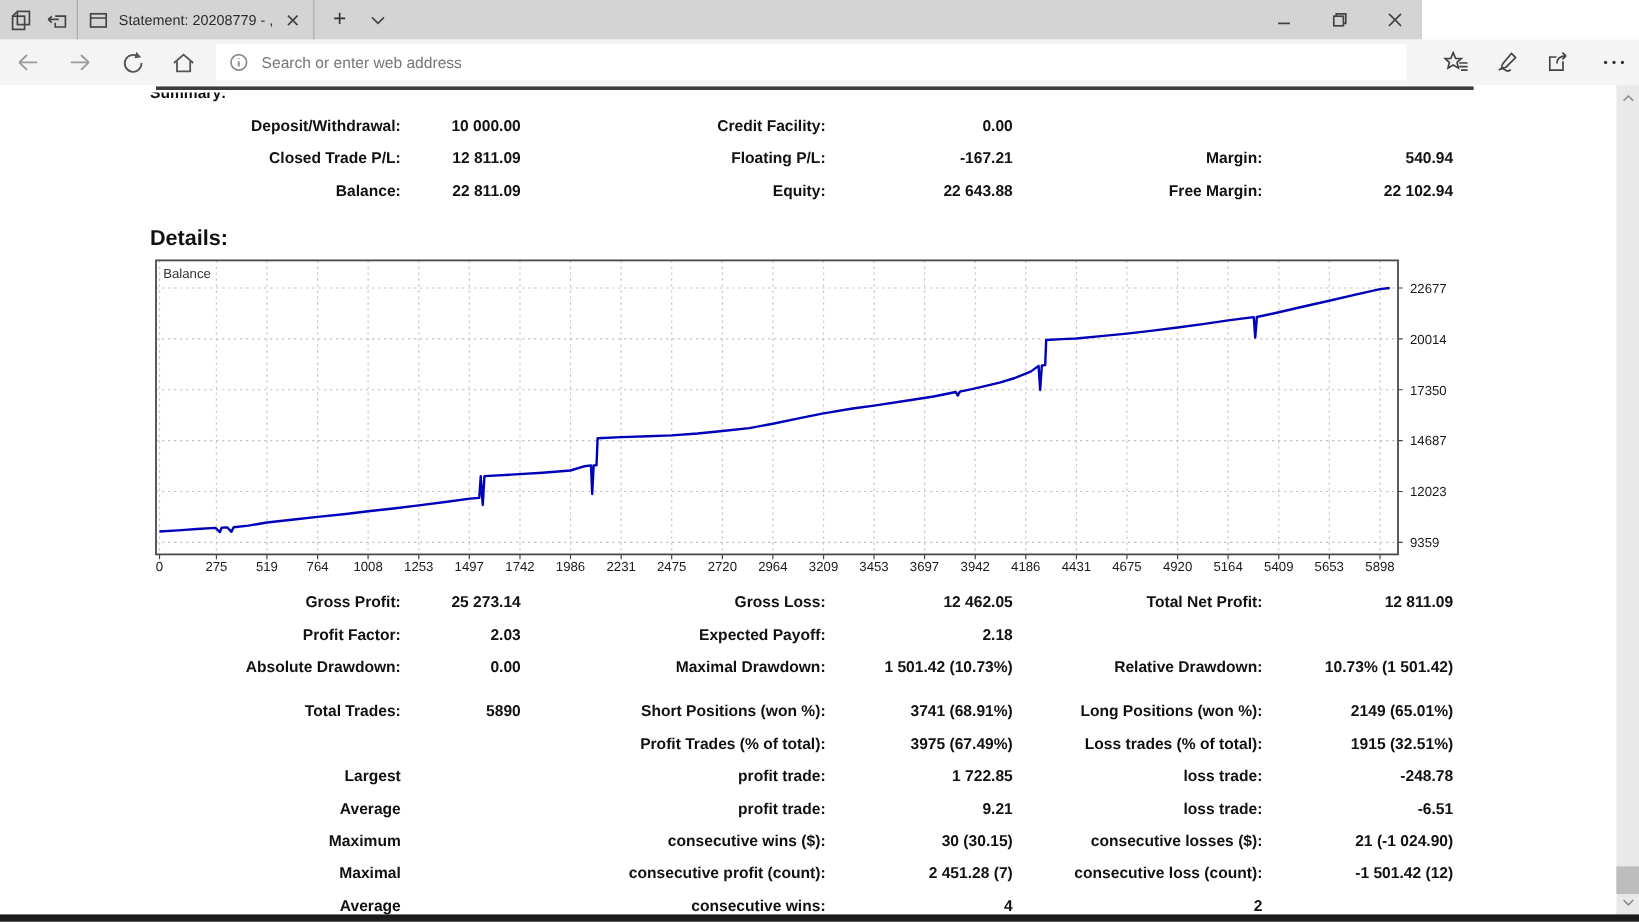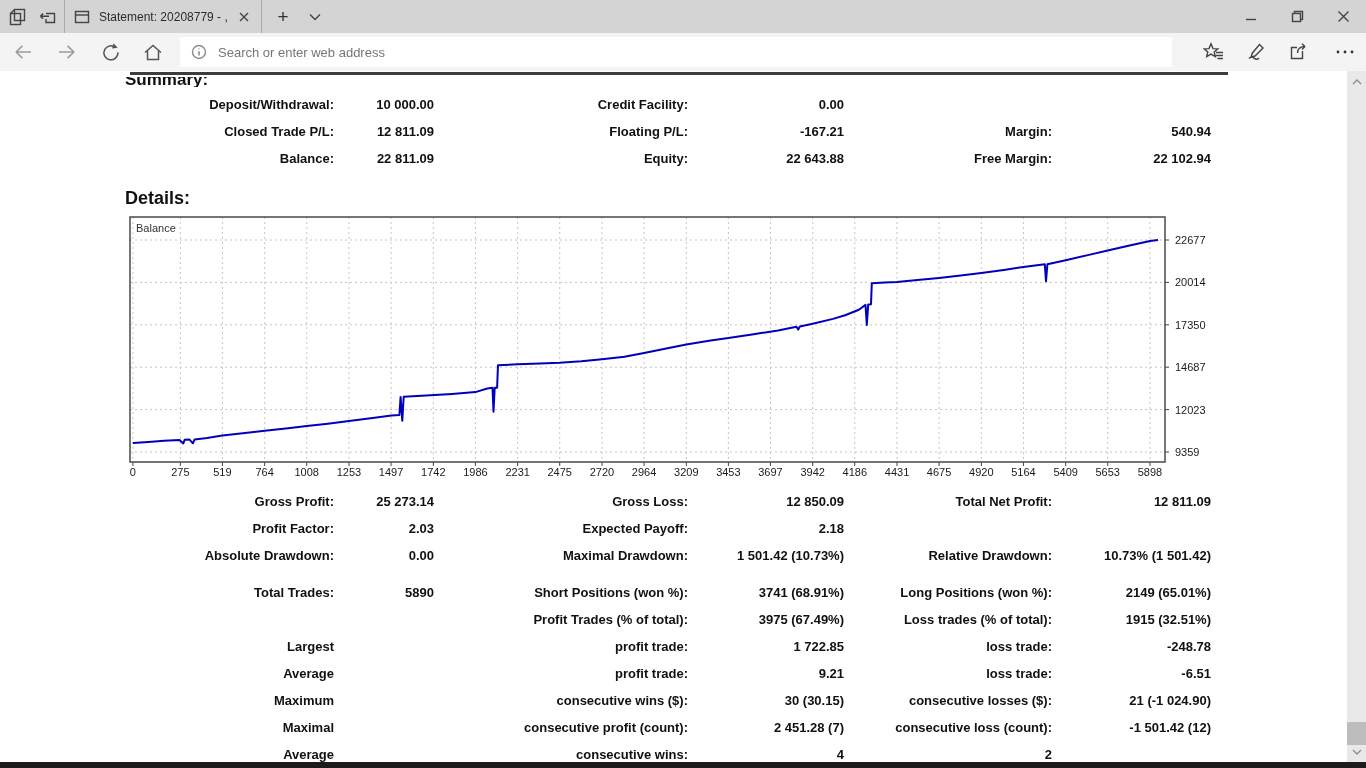--- a/index.html
+++ b/index.html
@@ -1,20 +1,20 @@
 <!DOCTYPE html>
 <html><head>
 <meta charset="utf-8">
 <style>
   html,body{margin:0;padding:0;background:#000;}
   .screen{position:relative;width:1366px;height:768px;overflow:hidden;
           font-family:"Liberation Sans",sans-serif;background:#fff;}
 
   
-  .tab-bar{position:absolute;left:0;top:0;width:1366px;height:33px;background:#d4d4d4;}
+  .tab-bar{position:absolute;left:0;top:0;width:1185px;height:33px;background:#d4d4d4;}
   .tb-icon{position:absolute;top:6px;width:24px;height:22px;display:flex;align-items:center;justify-content:center;}
   .tab{position:absolute;left:64px;top:0;width:198px;height:33px;background:#d4d4d4;
        border-left:1px solid #ababab;border-right:1px solid #ababab;
        display:flex;align-items:center;padding:0 8px;box-sizing:border-box;}
   .tab-title{flex:1;font-size:12px;color:#2b2b2b;white-space:nowrap;overflow:hidden;margin-left:8px;}
   .tab-close{width:18px;height:18px;display:flex;align-items:center;justify-content:center;}
   .newtab{position:absolute;left:268px;top:0;width:30px;height:33px;font-size:19px;color:#333;
           display:flex;align-items:center;justify-content:center;font-weight:400;}
   .tablist{position:absolute;left:300px;top:0;width:30px;height:33px;display:flex;align-items:center;justify-content:center;}
   .win-controls{position:absolute;right:0;top:0;height:33px;display:flex;}
@@ -25,21 +25,21 @@
   .nav-btn{position:absolute;top:4px;width:30px;height:30px;display:flex;align-items:center;justify-content:center;}
   .addr{position:absolute;left:180px;top:4px;width:992px;height:30px;background:#fff;
         display:flex;align-items:center;box-sizing:border-box;padding:0 10px;}
   .addr-ph{font-size:13px;color:#767676;margin-left:10px;}
   .nav-right{position:absolute;top:4px;width:32px;height:30px;display:flex;align-items:center;justify-content:center;}
 
   
   .content{position:absolute;left:0;top:71px;width:1366px;height:691px;background:#fff;color:#111;}
   .table-rule{position:absolute;left:130px;top:1px;width:1098px;height:3px;background:#3d3d3d;}
   .clip-head{position:absolute;left:125px;top:6px;height:10px;overflow:hidden;}
-  .clip-head span{display:block;margin-top:-7px;font-size:17px;font-weight:bold;}
+  .clip-head span{display:block;margin-top:-7px;font-size:13px;font-weight:bold;}
   .sec-head{position:absolute;left:125px;font-size:18px;font-weight:bold;}
   .stat-grid{position:absolute;left:116px;width:1095px;display:grid;
              grid-template-columns:218px 100px 254px 156px 208px 159px;}
   .cell{height:27px;line-height:27px;text-align:right;font-size:13px;font-weight:bold;
         white-space:pre;overflow:visible;}
   #chart-wrap{position:absolute;left:125px;top:141px;width:1110px;height:272px;}
 
   
   .scrollbar{position:absolute;right:0;top:71px;width:19px;height:691px;background:#e9e9e9;}
   .sb-btn{position:absolute;left:0;width:19px;height:17px;display:flex;align-items:center;justify-content:center;}
@@ -298,21 +298,21 @@
           <rect x="5" y="5" width="1035" height="245" fill="none" stroke="#4a4a4a" stroke-width="1.5"></rect>
           <polyline points="7.9,230.9 23.5,230.0 39.0,228.8 54.5,227.9 58.3,231.4 59.7,227.7 64.5,227.6 67.9,231.2 69.7,227.4 82.1,226.0 97.4,223.4 120.0,220.9 139.7,218.7 163.1,216.3 181.8,214.0 202.8,211.7 224.0,209.1 247.6,206.1 266.6,203.5 274.4,202.9 275.6,184.9 277.3,208.8 278.7,184.8 301.1,183.5 327.0,181.9 350.4,180.1 362.3,176.5 367.5,175.8 368.5,199.7 369.7,175.8 372.1,175.7 373.0,153.2 392.7,152.3 414.9,151.6 434.7,150.8 456.3,149.3 477.0,147.2 499.4,144.8 519.1,141.1 542.5,136.2 561.3,132.5 585.6,128.4 603.4,126.0 628.7,122.2 653.0,118.4 671.5,114.7 673.2,117.6 674.9,114.4 687.7,111.7 708.0,106.9 720.1,103.2 733.9,97.7 740.5,92.9 741.8,113.0 743.2,92.6 746.0,92.3 746.8,71.3 759.8,70.6 772.0,70.1 792.5,68.1 814.1,66.0 835.7,63.5 856.3,60.9 878.8,57.9 898.4,55.0 919.8,52.3 921.0,69.3 922.4,52.2 940.7,48.2 965.0,42.6 982.7,38.6 1004.6,33.5 1025.0,28.9 1033.1,28.0" fill="none" stroke="#0000bb" stroke-width="2" stroke-linejoin="round"></polyline>
           <text x="11" y="20" font-size="11" fill="#333" font-family="Liberation Sans, sans-serif">Balance</text>
         </svg>
       </div>
 
     <div class="stat-grid" id="stats-grid-1" style="top:417px">
         <div class="cell">Gross Profit:</div>
         <div class="cell">25 273.14</div>
         <div class="cell">Gross Loss:</div>
-        <div class="cell">12 850.09</div>
+        <div class="cell">12 462.05</div>
         <div class="cell">Total Net Profit:</div>
         <div class="cell">12 811.09</div>
         <div class="cell">Profit Factor:</div>
         <div class="cell">2.03</div>
         <div class="cell">Expected Payoff:</div>
         <div class="cell">2.18</div>
         <div class="cell"></div>
         <div class="cell"></div>
         <div class="cell">Absolute Drawdown:</div>
         <div class="cell">0.00</div>

